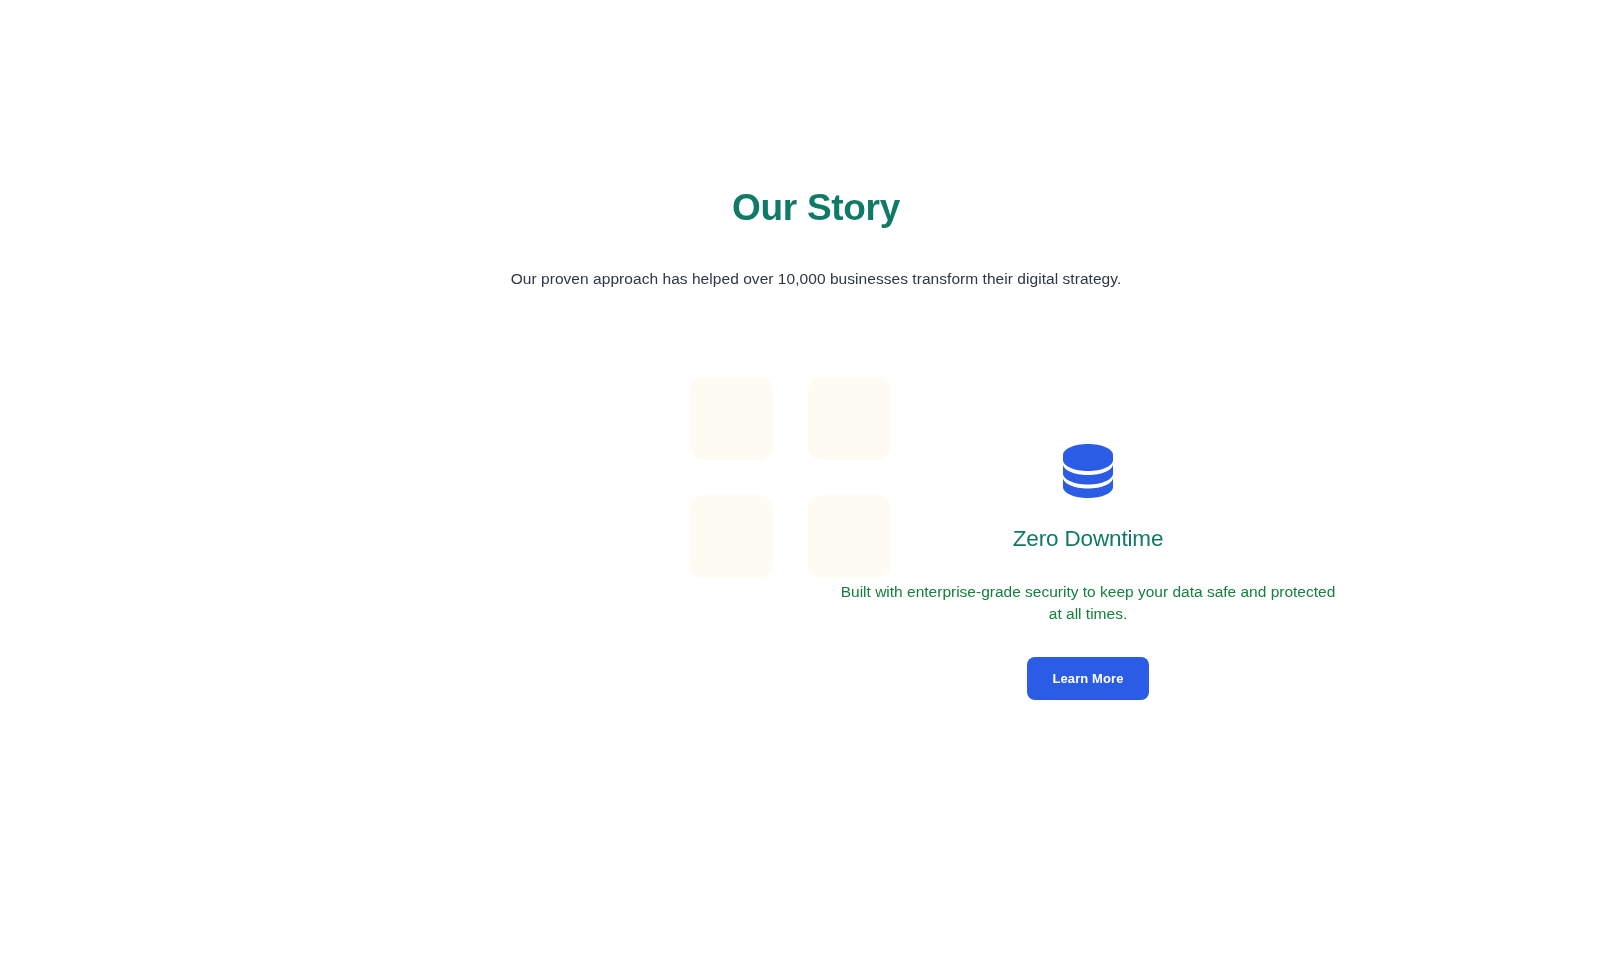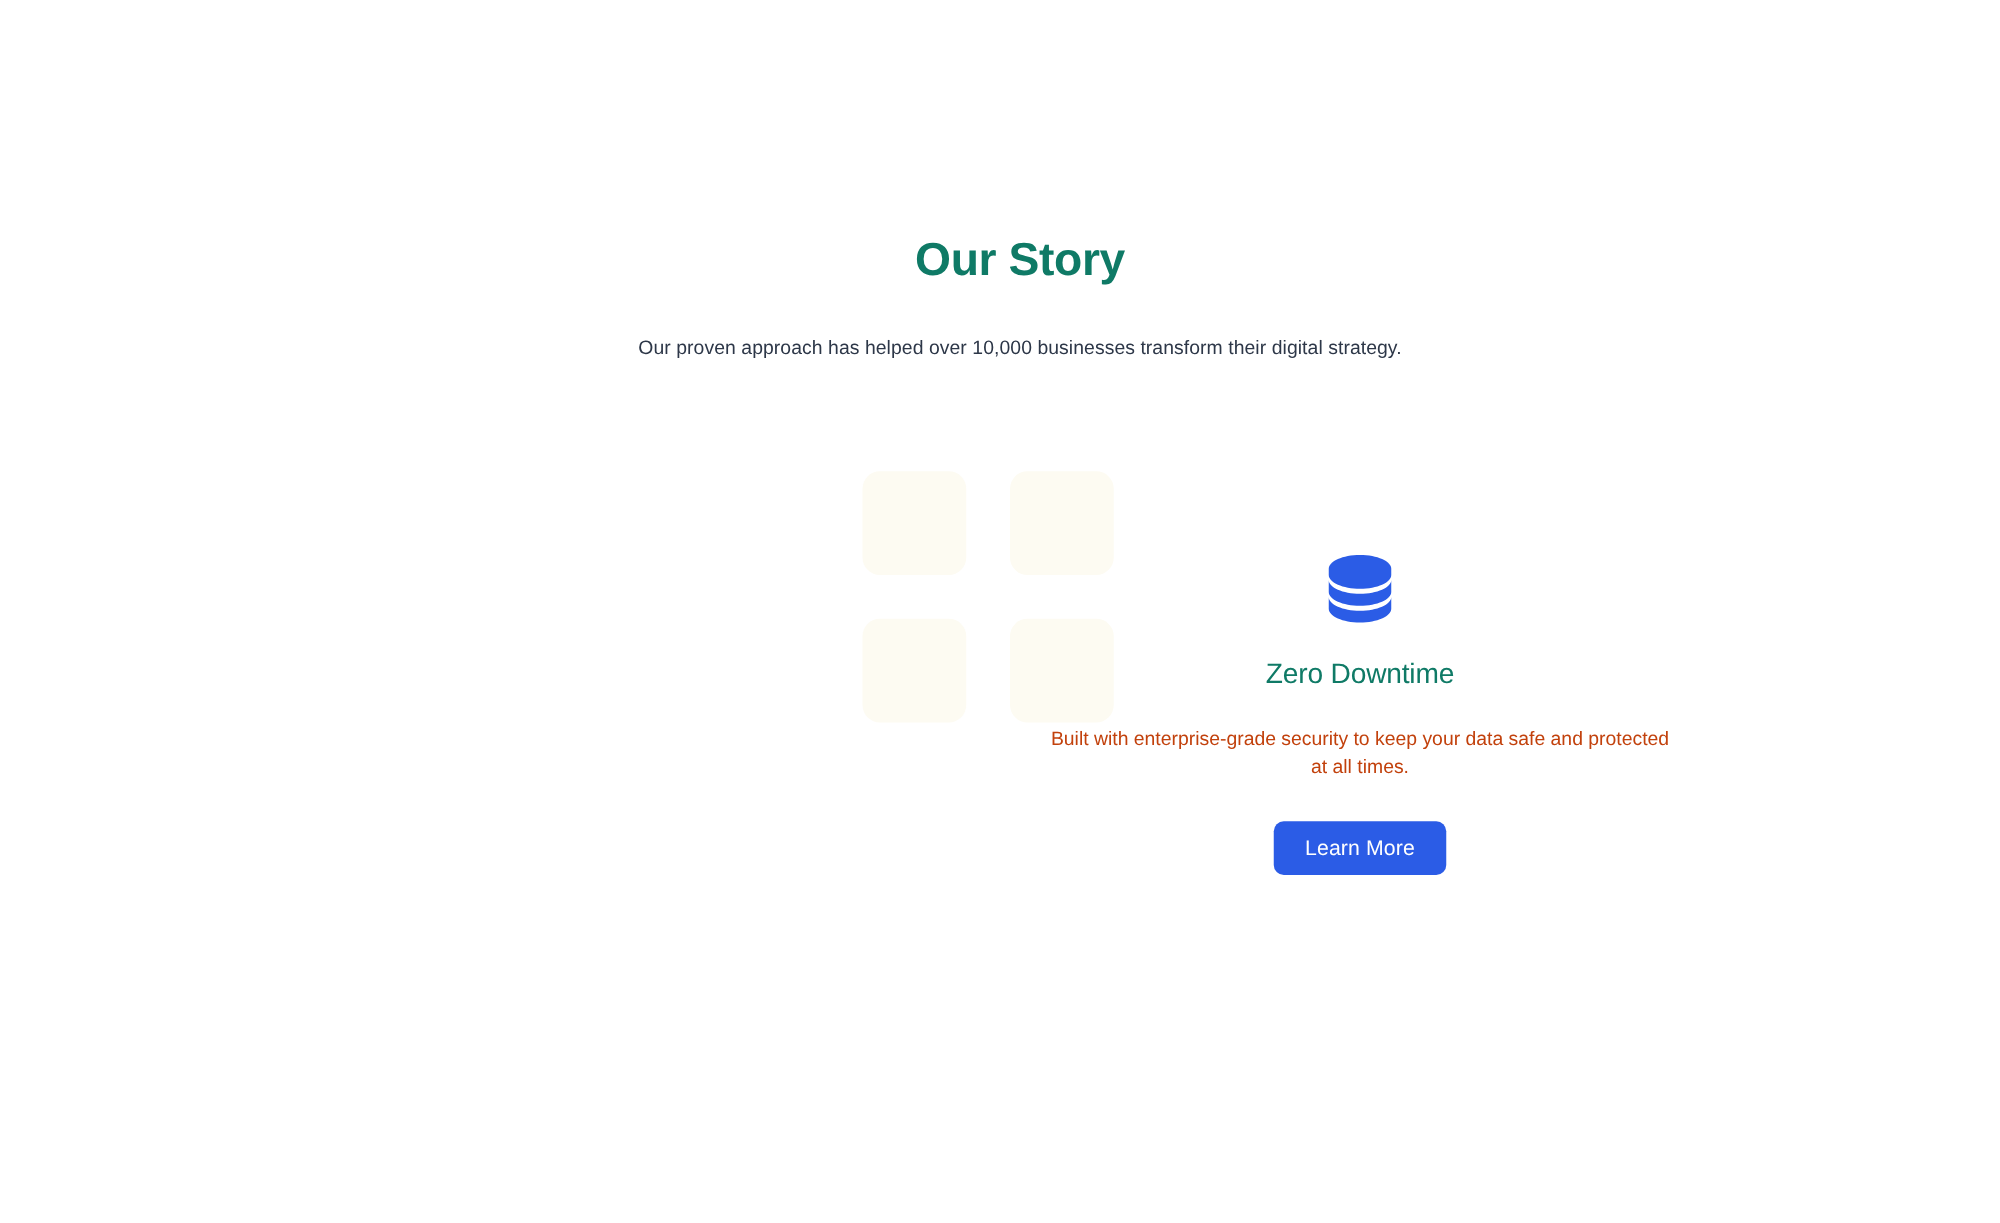--- a/index.html
+++ b/index.html
@@ -139,40 +139,40 @@
     color: #0f7a66;
     letter-spacing: -0.15px;
   }
   .feature-right .feature-desc {
     margin: 0 auto;
     padding-top: 28px;
     width: 500px;
     font-size: 15.5px;
     line-height: 21.5px;
     font-weight: 400;
-    color: #c2410c;
+    color: #15803d;
   }
   .cta-row {
     padding-top: 33px;
     display: flex;
     justify-content: center;
   }
   .cta-button {
     display: inline-flex;
     align-items: center;
     justify-content: center;
     height: 43px;
     padding: 0 25px;
     border: none;
     border-radius: 8px;
     background: #2b5ce6;
     color: #ffffff;
     font-family: "Liberation Sans", sans-serif;
-    font-size: 17px;
-    font-weight: 400;
+    font-size: 13px;
+    font-weight: 700;
     letter-spacing: 0.1px;
     cursor: pointer;
   }
 </style>
 </head>
 <body>
 
 <div class="page">
 
   <div class="section-head">

